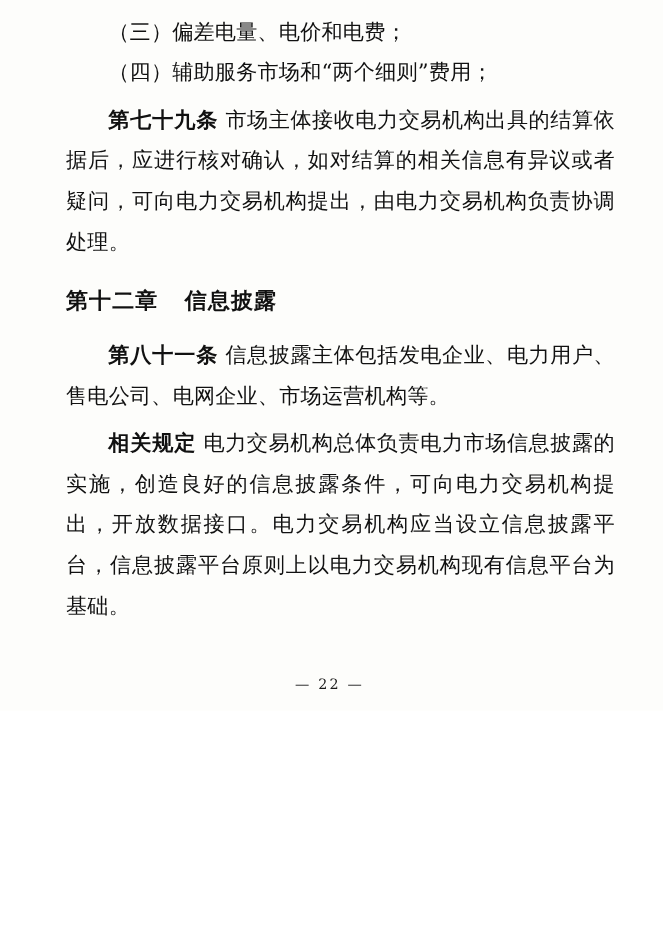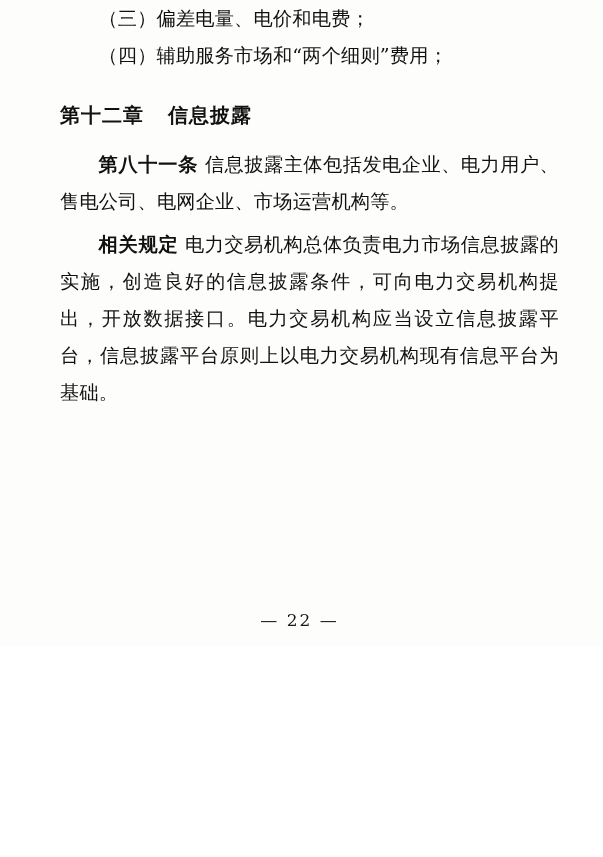--- a/index.html
+++ b/index.html
@@ -12,21 +12,21 @@
     height: 857px;
     overflow: hidden;
     font-family: "DejaVu Serif", "Liberation Serif", serif;
     color: #1a1a1a;
   }
   .page {
     position: relative;
     width: 603px;
     height: 646px;
     box-sizing: border-box;
-    padding: 0 44px 0 60px;
+    padding: 10px 44px 0 60px;
     background: #fdfdfb;
   }
   .doc-body {
     font-size: 19.2px;
     line-height: 37px;
     text-align: justify;
     text-justify: inter-ideograph;
     letter-spacing: 0.2px;
     color: #111;
   }
@@ -52,38 +52,39 @@
   .art-label {
     font-weight: bold;
     letter-spacing: 0.5px;
   }
   .footer {
     position: absolute;
     left: 0;
     right: 4px;
     bottom: 16px;
     text-align: center;
-    font-size: 17px;
+    font-size: 13px;
     color: #1a1a1a;
     letter-spacing: 2px;
     font-family: "DejaVu Serif", "Liberation Serif", serif;
   }
 </style>
 </head>
 <body>
 
 <div class="page">
 
   <div class="doc-body">
 
     <p class="para">（三）偏差电量、电价和电费；</p>
     <p class="para">（四）辅助服务市场和“两个细则”费用；</p>
 
     <div class="gap-md"></div>
 
+    <p class="para"><span class="art-label">第七十九条</span> <span>市场主体接收电力交易机构出具的结算依据后，应进行核对确认，如对结算的相关信息有异议或者疑问，可向电力交易机构提出，由电力交易机构负责协调处理。</span></p>
 
     <div class="gap-md"></div>
 
 
     <div class="chapter-heading"><span>第十二章</span><span class="sp"></span><span>信息披露</span></div>
 
 
     <div class="gap-md"></div>
 
     <p class="para"><span class="art-label">第八十一条</span> <span>信息披露主体包括发电企业、电力用户、售电公司、电网企业、市场运营机构等。</span></p>

